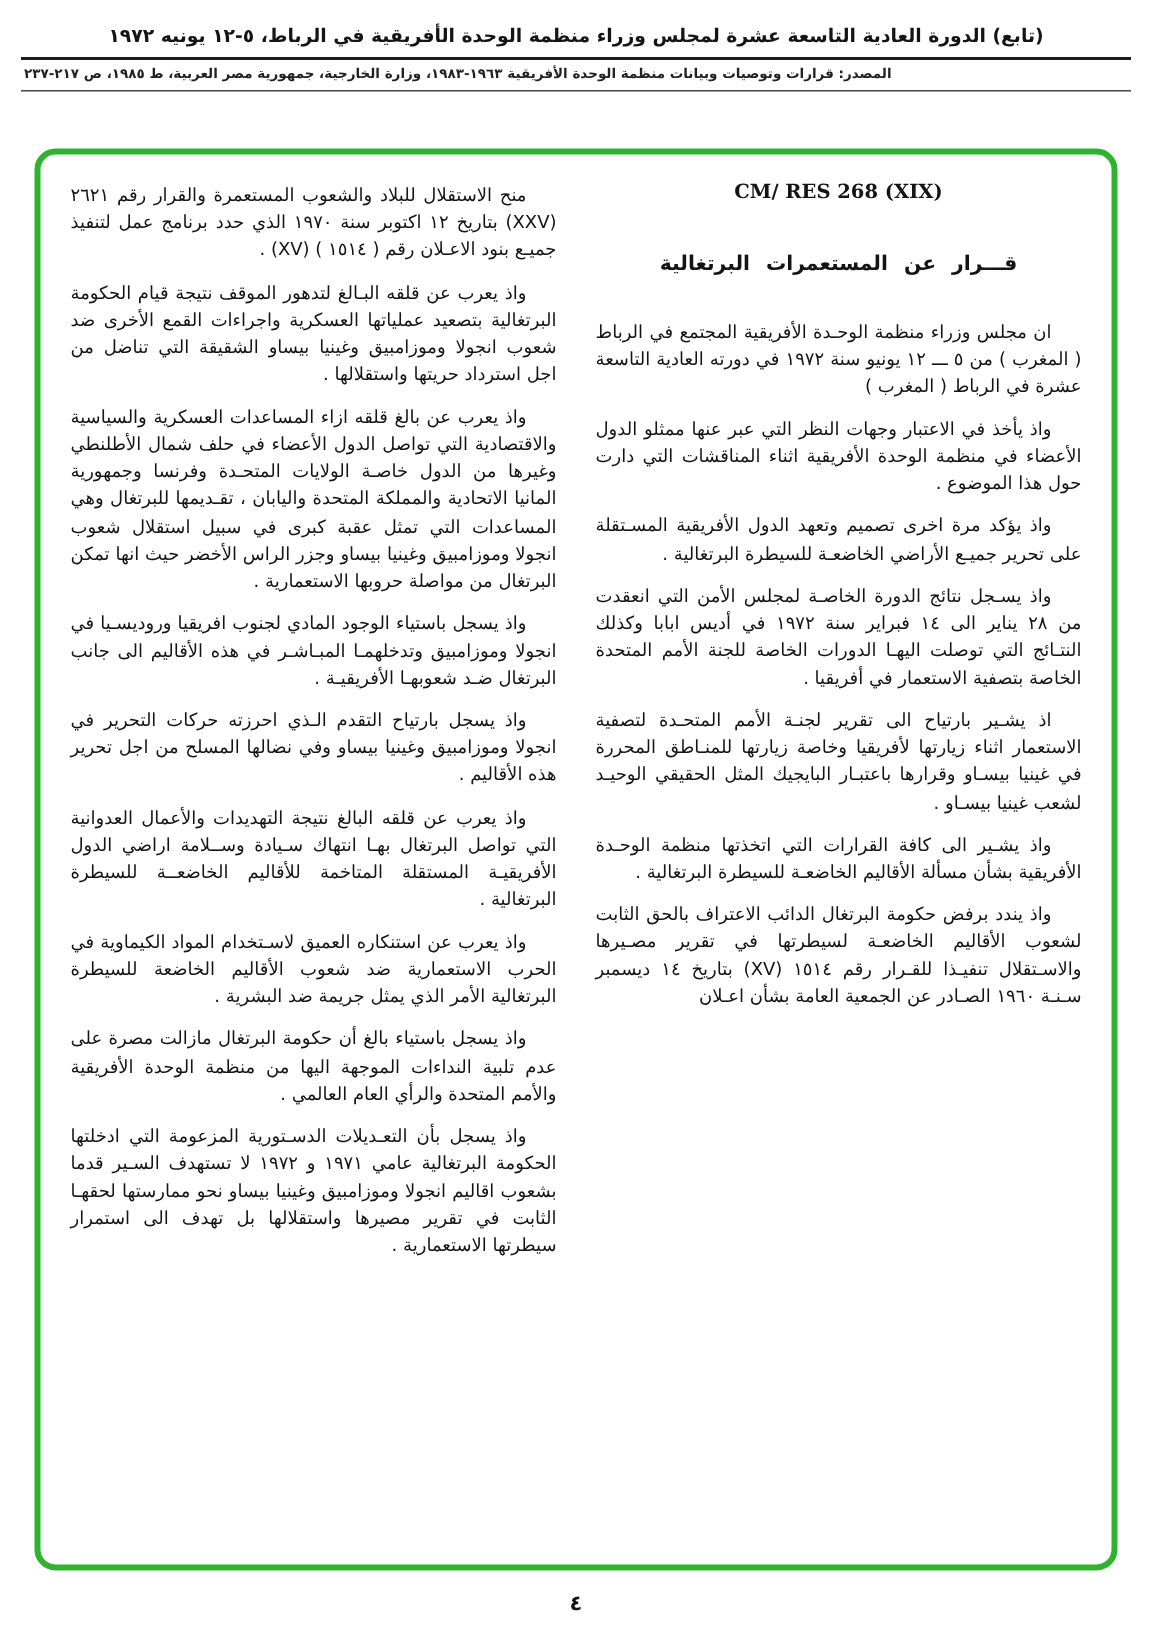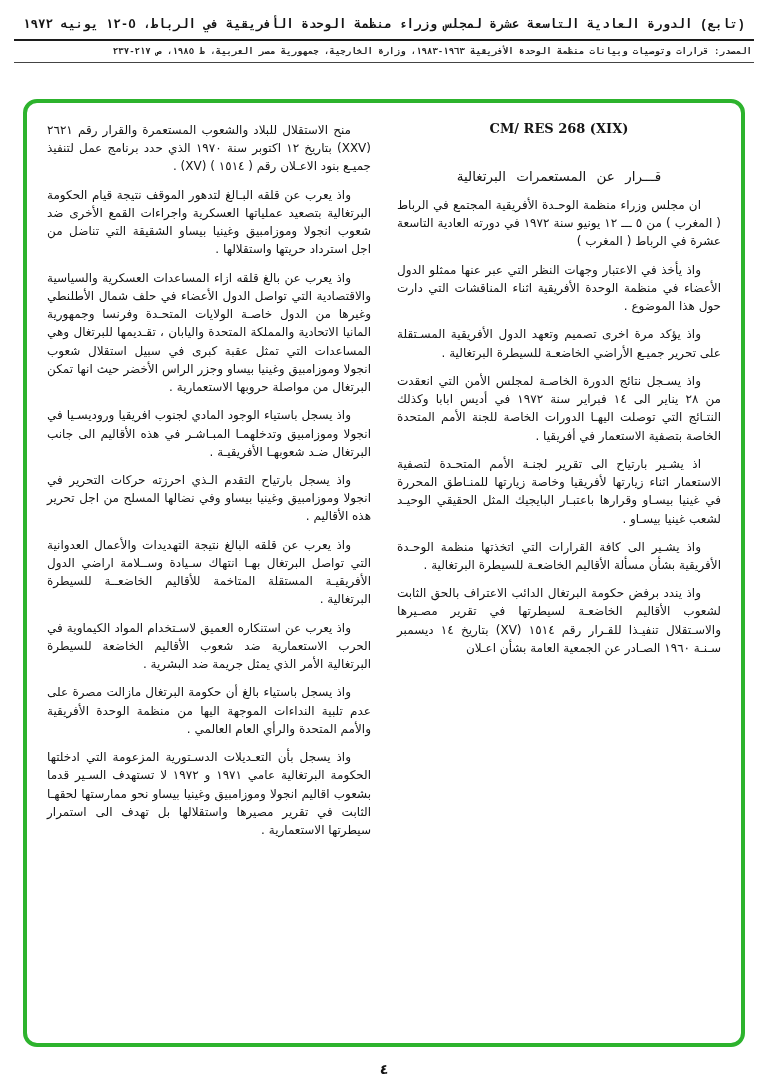--- a/index.html
+++ b/index.html
@@ -4,50 +4,50 @@
 <style>
   * { margin:0; padding:0; box-sizing:border-box; }
   html, body { width:768px; height:1085px; }
   body {
     background:#ffffff;
     color:#141414;
     font-family:"DejaVu Sans", sans-serif;
     position:relative;
     overflow:hidden;
   }
-  .page-header { padding:16px 10px 16px; direction:rtl;font-family:Liberation Mono, monospace; }
+  .page-header { padding:16px 10px 16px; direction:rtl; }
   .header-line1 {
     font-size:12.5px; font-weight:bold; text-align:center;
     letter-spacing:0.2px;
   }
   .rule-thick { border-top:2.5px solid #1c1c1c; margin:7px 4px 5px; }
   .header-line2 {
-    font-size:9px; font-weight:bold; text-align:right; padding:0 6px;
+    font-size:9px; font-weight:bold; text-align:left; padding:0 6px;
     color:#222;
   }
   .rule-thin { border-top:1px solid #444; margin:5px 4px 0; }
   .doc-frame {
     position:absolute; left:23px; right:23px; top:99px; bottom:38px;
     border:4px solid #2db32d; border-radius:14px;
     padding:18px 20px 12px;
     overflow:hidden;
     background:#ffffff;
   }
   .columns { display:flex; direction:rtl; gap:26px; height:100%; }
   .col { flex:1; min-width:0; }
   .doc-ref {
     direction:ltr; text-align:center;
     font-family:"DejaVu Serif", serif;
     font-size:13px; font-weight:bold;
     margin-bottom:32px;
   }
   .doc-title {
-    text-align:center; font-weight:normal; font-size:13.5px;
+    text-align:center; font-weight:bold; font-size:13.5px;
     word-spacing:6px; letter-spacing:0.5px;
-    margin-bottom:12px;
+    margin-bottom:28px;
   }
   .para {
     font-size:12px; line-height:1.52;
     text-align:justify; text-indent:20px;
     margin-bottom:10px;
   }
   .page-number {
     position:absolute; bottom:8px; left:0; right:0;
     text-align:center; font-size:14px; font-weight:bold;
   }

